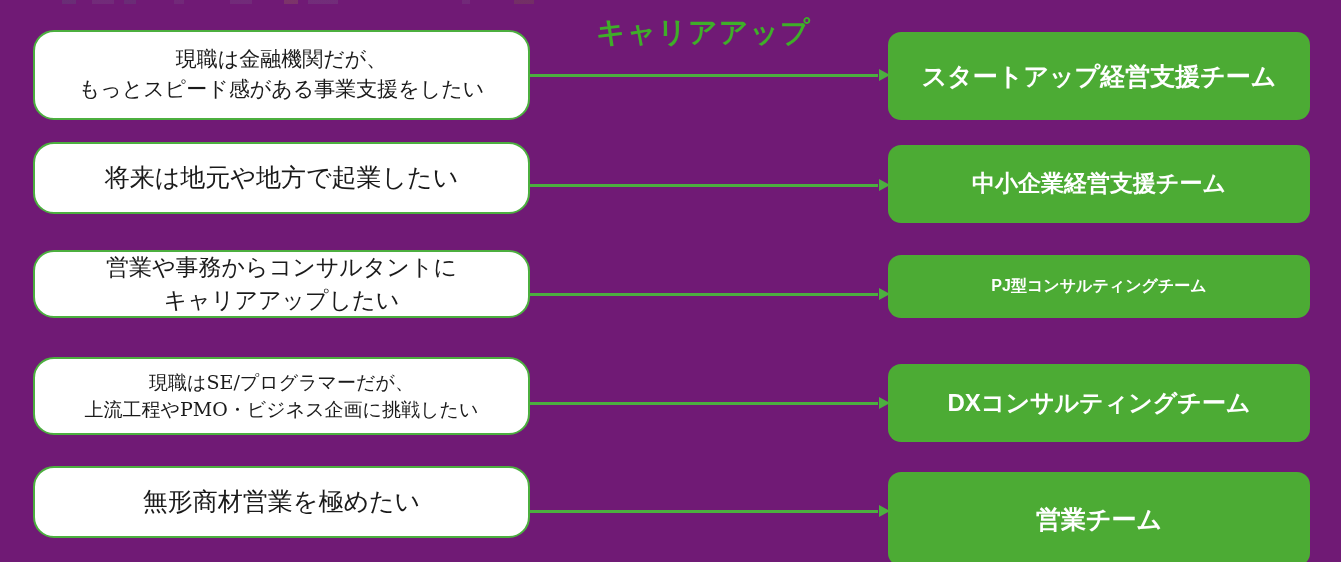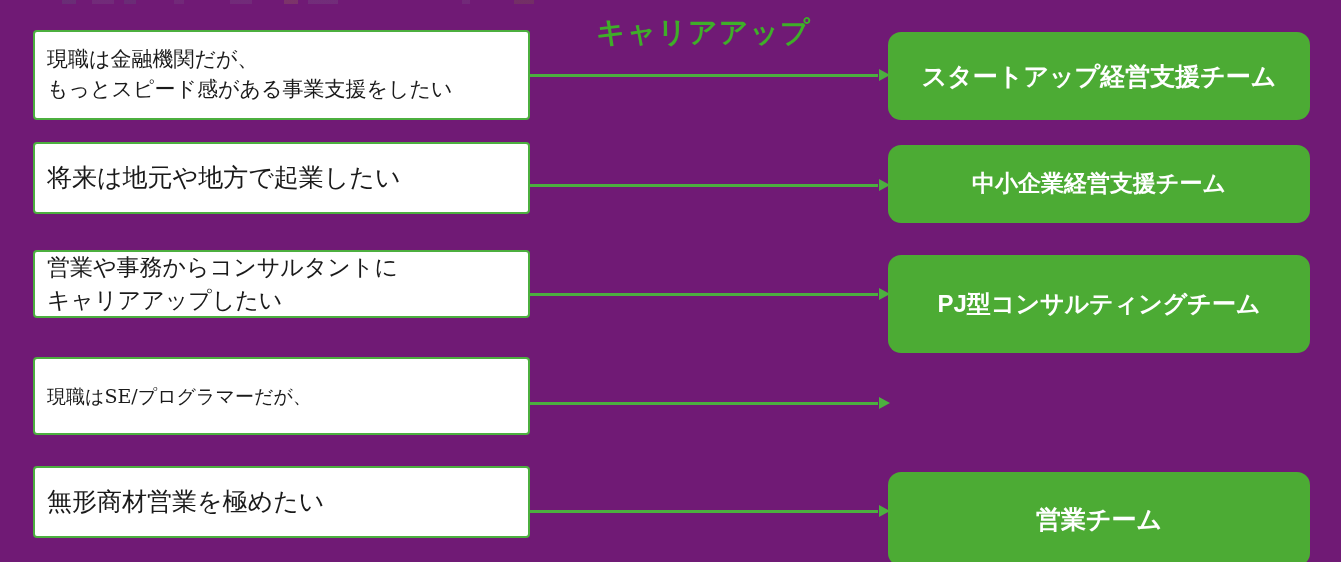--- a/index.html
+++ b/index.html
@@ -60,24 +60,25 @@
   }
 
   
   .left-box {
     position: absolute;
     left: 33px;
     width: 497px;
     box-sizing: border-box;
     background: #ffffff;
     border: 2.6px solid #4CAF3F;
-    border-radius: 4px;
+    border-radius: 21px;
     display: flex;
     align-items: center;
     justify-content: center;
+    text-align: center;
     color: #1a1a1a;
     font-family: "DejaVu Serif", "Liberation Serif", serif;
     line-height: 1.42;
     padding: 4px 12px;
   }
   .left-box .txt { display: block; width: 100%; }
 
   
   .right-box {
     position: absolute;
@@ -167,31 +168,33 @@
   <div class="left-box" style="top:250px; height:68px; font-size:23px;">
     <span class="txt">
       <span>営業や事務からコンサルタントに</span><br>
       <span>キャリアアップしたい</span>
     </span>
   </div>
   <div class="connector" style="top:288px;">
     <div class="shaft"></div>
     <div class="head"></div>
   </div>
-  <div class="right-box" style="top:255px; height:98px; font-size:24px;">PJ型コンサルティングチーム</div>
+  <div class="right-box" style="top:255px; height:63px; font-size:16px;">PJ型コンサルティングチーム</div>
 
   <div class="left-box" style="top:357px; height:78px; font-size:19px;">
     <span class="txt">
       <span>現職はSE/プログラマーだが、</span><br>
+      <span>上流工程やPMO・ビジネス企画に挑戦したい</span>
     </span>
   </div>
   <div class="connector" style="top:397px;">
     <div class="shaft"></div>
     <div class="head"></div>
   </div>
+  <div class="right-box" style="top:364px; height:78px; font-size:24px;">DXコンサルティングチーム</div>
 
   <div class="left-box" style="top:466px; height:72px; font-size:25px;">
     <span class="txt">無形商材営業を極めたい</span>
   </div>
   <div class="connector" style="top:505px;">
     <div class="shaft"></div>
     <div class="head"></div>
   </div>
   <div class="right-box" style="top:472px; height:94px; font-size:25px;">営業チーム</div>
 

